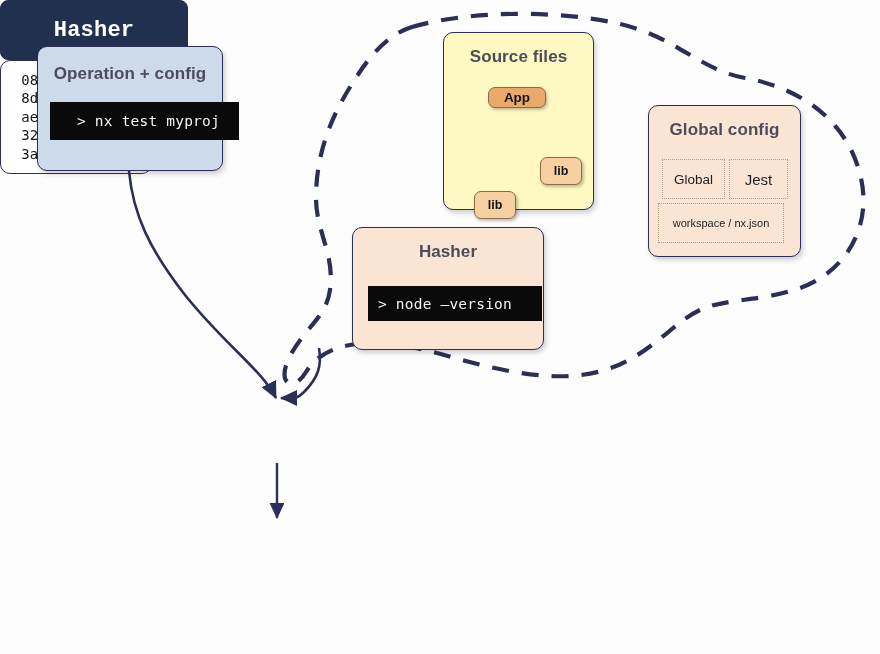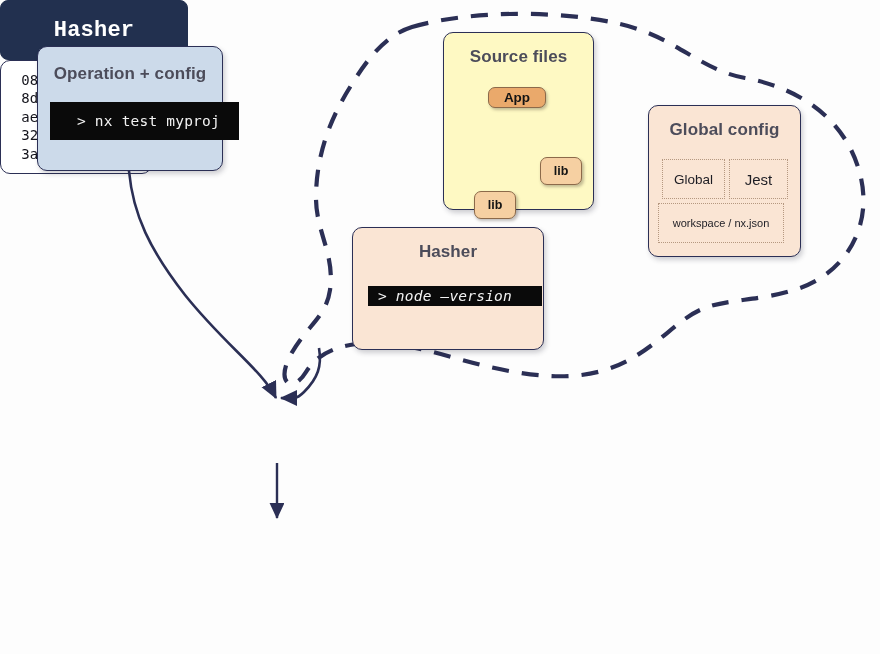--- a/index.html
+++ b/index.html
@@ -181,23 +181,22 @@
   }
   #rt-title {
     font-size: 17px;
     margin-top: 14px;
   }
   #rt-term {
     position: absolute;
     left: 15px;
     top: 58px;
     width: 164px;
-    height: 20px;
+    height: 35px;
     padding-left: 10px;
-    font-style: italic;
   }
 
   
   #hasher-node {
     left: 184px;
     top: 404px;
     width: 186px;
     height: 58px;
     background: #22304f;
     border: 1.4px solid #22304f;

